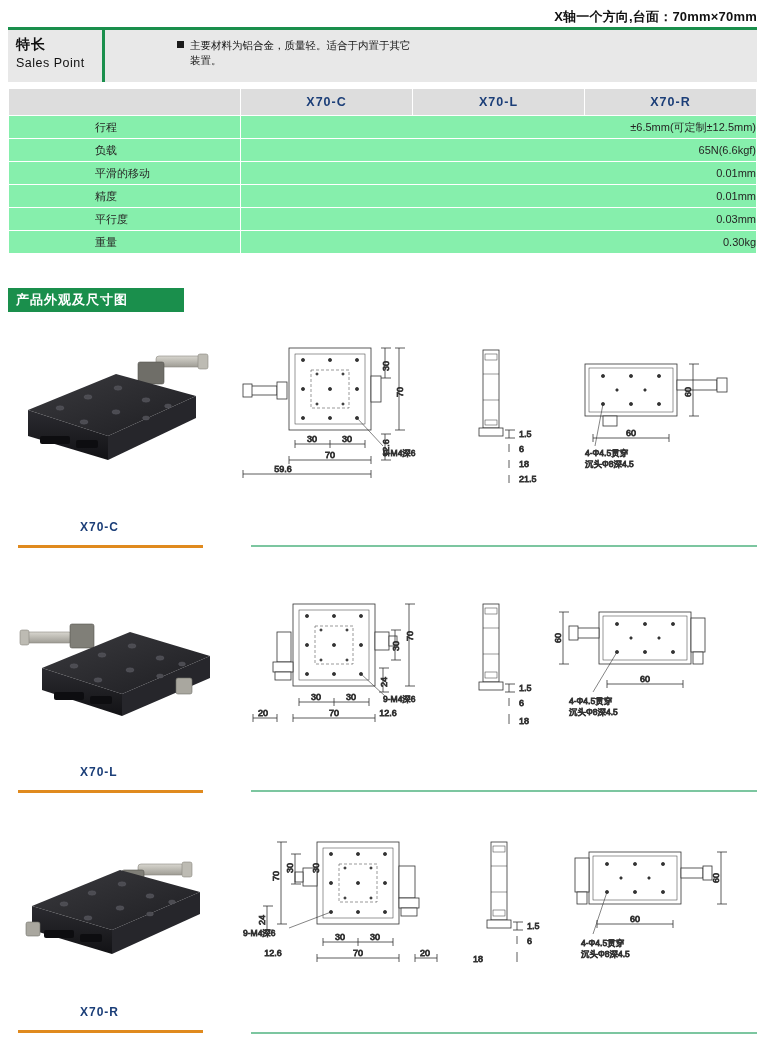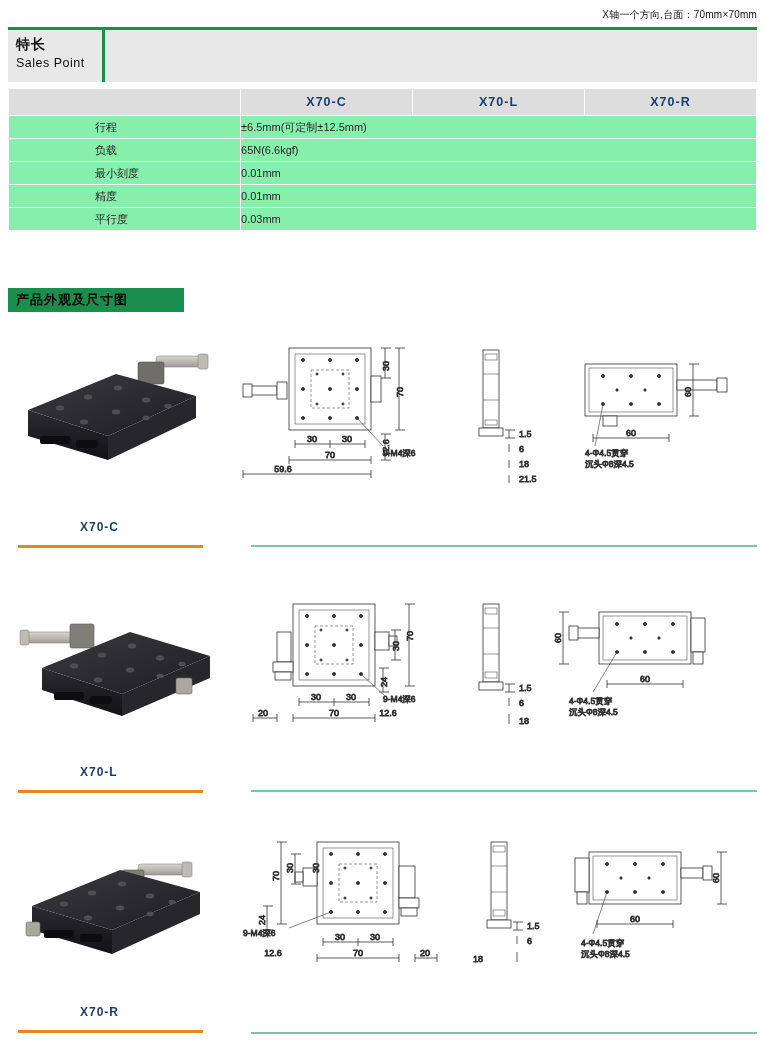--- a/index.html
+++ b/index.html
@@ -19,22 +19,22 @@
     position: relative;
     width: 765px;
     height: 1046px;
   }
 
   
   .top-line {
     position: absolute;
     top: 8px;
     right: 8px;
-    font-size: 10px;
-    font-weight: normal;
+    font-size: 13px;
+    font-weight: bold;
     letter-spacing: 0.2px;
     color: #111;
   }
 
   
   .sales-band {
     position: absolute;
     top: 27px;
     left: 8px;
     width: 749px;
@@ -115,37 +115,37 @@
     color: #231f20;
   }
   .spec-body td.label {
     width: 232px;
     padding-left: 86px;
     box-sizing: border-box;
     text-align: left;
     font-size: 11px;
   }
   .spec-body td.value {
-    text-align: left;
+    text-align: right;
     font-size: 11px;
     margin-left: 33px;
   }
   .col-c { width: 172px; }
   .col-l { width: 172px; }
   .col-r { width: 172px; }
 
   
   .section-title {
     position: absolute;
     top: 288px;
     left: 8px;
     width: 749px;
     height: 24px;
     background: #1a8f4c;
-    color: #000000;
+    color: #ffffff;
     font-size: 13px;
     font-weight: bold;
     letter-spacing: 1px;
     display: flex;
     align-items: center;
     padding-left: 8px;
     box-sizing: border-box;
   }
   .section-title::after {
     content: "";
@@ -217,50 +217,58 @@
 <div class="page">
 
   <div class="top-line">X轴一个方向,台面：70mm×70mm</div>
 
   <div class="sales-band">
     <div class="sales-label">
       <div class="cn">特长</div>
       <div class="en">Sales Point</div>
     </div>
     <div class="sales-points">
+      <div class="sp-item second">
+        <span class="sp-bullet"></span>
+        <span>主要材料为铝合金，质量轻。适合于内置于其它装置。</span>
+      </div>
     </div>
   </div>
 
   <table class="spec-table">
     <tbody>
         <tr class="spec-head">
       <th class="blank" style="width:232px"></th>
       <th class="col-c">X70-C</th>
       <th class="col-l">X70-L</th>
       <th class="col-r">X70-R</th>
     </tr>
     <tr class="spec-body">
       <td class="label">行程</td>
       <td class="value" colspan="3">±6.5mm(可定制±12.5mm)</td>
     </tr>
     <tr class="spec-body">
       <td class="label">负载</td>
       <td class="value" colspan="3">65N(6.6kgf)</td>
     </tr>
     <tr class="spec-body">
-      <td class="label">最小刻度</td>
+      <td class="label">平滑的移动</td>
       <td class="value" colspan="3">0.01mm</td>
     </tr>
     <tr class="spec-body">
       <td class="label">精度</td>
       <td class="value" colspan="3">0.01mm</td>
     </tr>
     <tr class="spec-body">
       <td class="label">平行度</td>
       <td class="value" colspan="3">0.03mm</td>
+    </tr>
+    <tr class="spec-body">
+      <td class="label">重量</td>
+      <td class="value" colspan="3">0.30kg</td>
     </tr>
   </tbody>
     </table>
 
   <div class="section-title">
     <span class="tt">产品外观及尺寸图</span>
   </div>
 
   <div class="product-block pb1">
 

